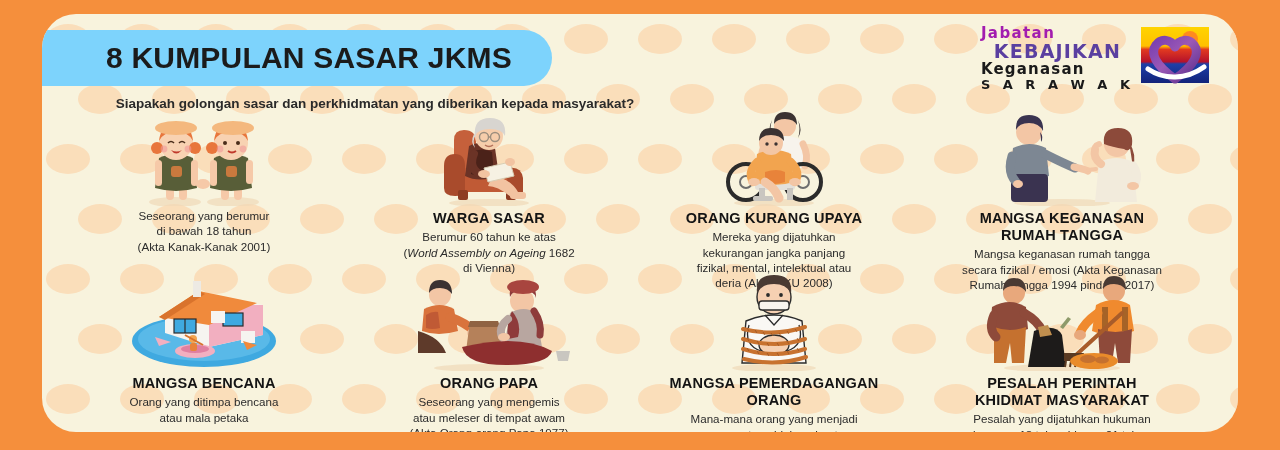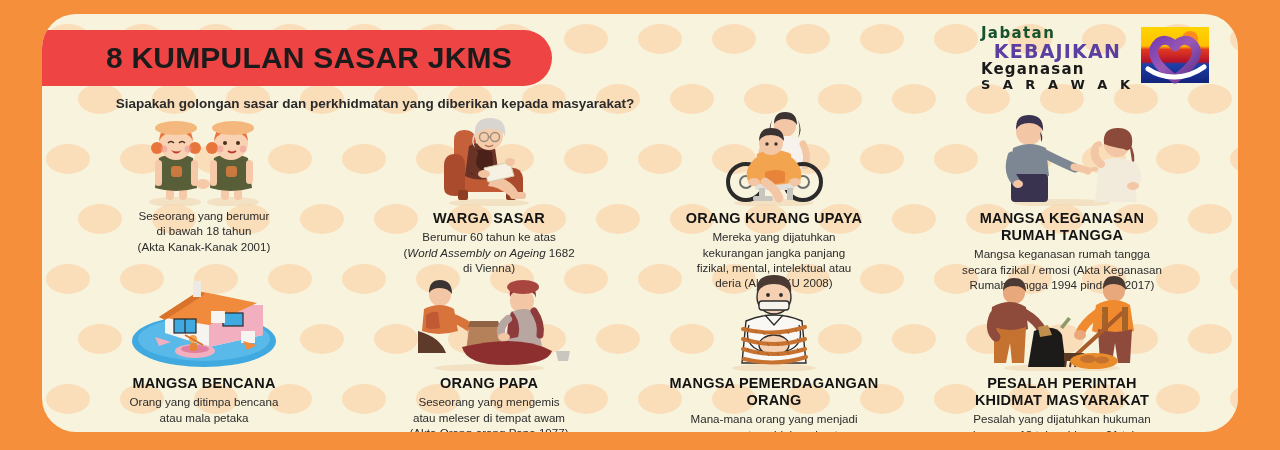--- a/index.html
+++ b/index.html
@@ -31,21 +31,21 @@
     background:#FAD9B4;
     opacity:.85;
   }
 
   
   .title-pill {
     position:absolute;
     left:0px; top:16px;
     height:56px;
     padding:0 40px 0 64px;
-    background:#ef4444;
+    background:#7dd3fc;
     border-top-right-radius:30px;
     border-bottom-right-radius:30px;
     display:flex; align-items:center;
     z-index:6;
   }
   .title-pill h1 {
     font-size:30px;
     font-weight:bold;
     letter-spacing:.2px;
     color:#1b1b1b;
@@ -65,21 +65,21 @@
   }
 
   
   .logo {
     position:absolute;
     right:26px; top:8px;
     display:flex; align-items:flex-start;
     z-index:7;
   }
   .logo-words { text-align:left; line-height:1; padding-top:4px; }
-  .lw1 { font-size:15px; font-weight:bold; color:#14532d; letter-spacing:1.4px; font-family:"DejaVu Sans", sans-serif; }
+  .lw1 { font-size:15px; font-weight:bold; color:#a21caf; letter-spacing:1.4px; font-family:"DejaVu Sans", sans-serif; }
   .lw2 { font-size:19px; font-weight:bold; color:#5a3fa0; letter-spacing:1.2px; font-family:"DejaVu Sans", sans-serif; margin-top:1px;text-align:center; }
   .lw3 { font-size:15px; font-weight:bold; color:#1a1a1a; letter-spacing:1.2px; font-family:"DejaVu Sans", sans-serif; margin-top:1px; }
   .lw4 { font-size:13px; font-weight:bold; color:#1a1a1a; letter-spacing:4px; font-family:"DejaVu Sans", sans-serif; margin-top:1px; }
   .logo-mark { width:74px; height:66px; margin-left:4px; }
 
   
   .grid { position:absolute; left:0; top:96px; width:1196px; height:322px; z-index:5; }
   .item { position:absolute; width:280px; text-align:center; }
   .art  { height:96px; display:flex; align-items:flex-end; justify-content:center; }
   .item h2 {

